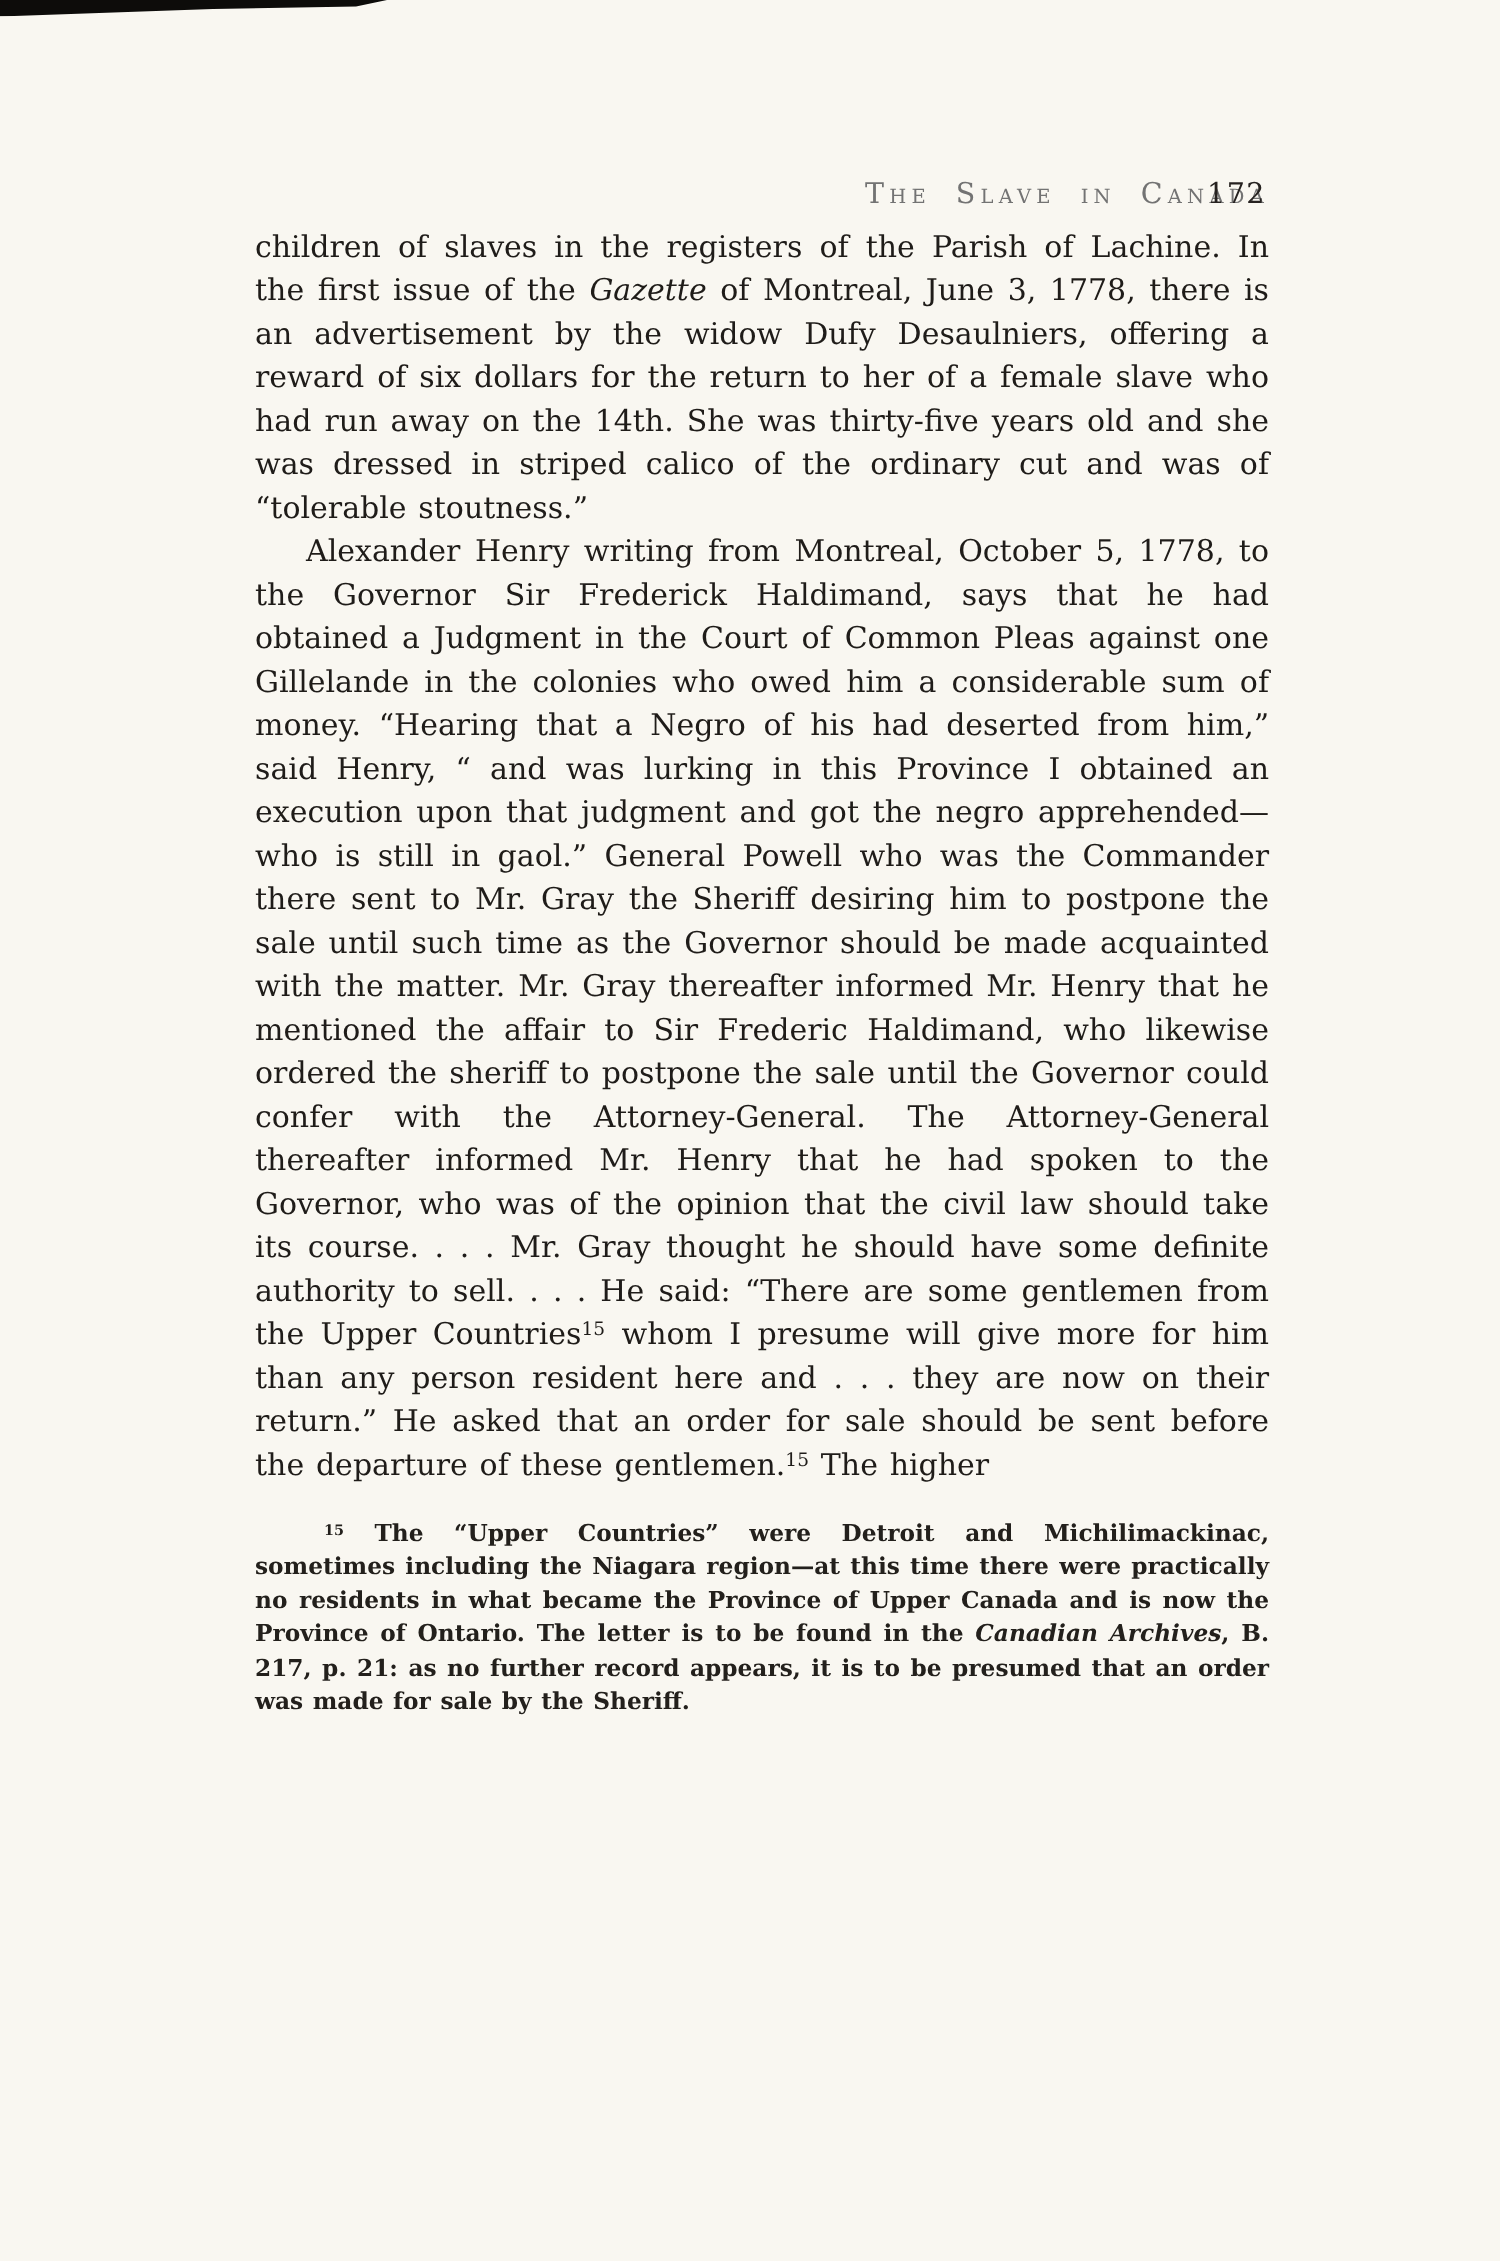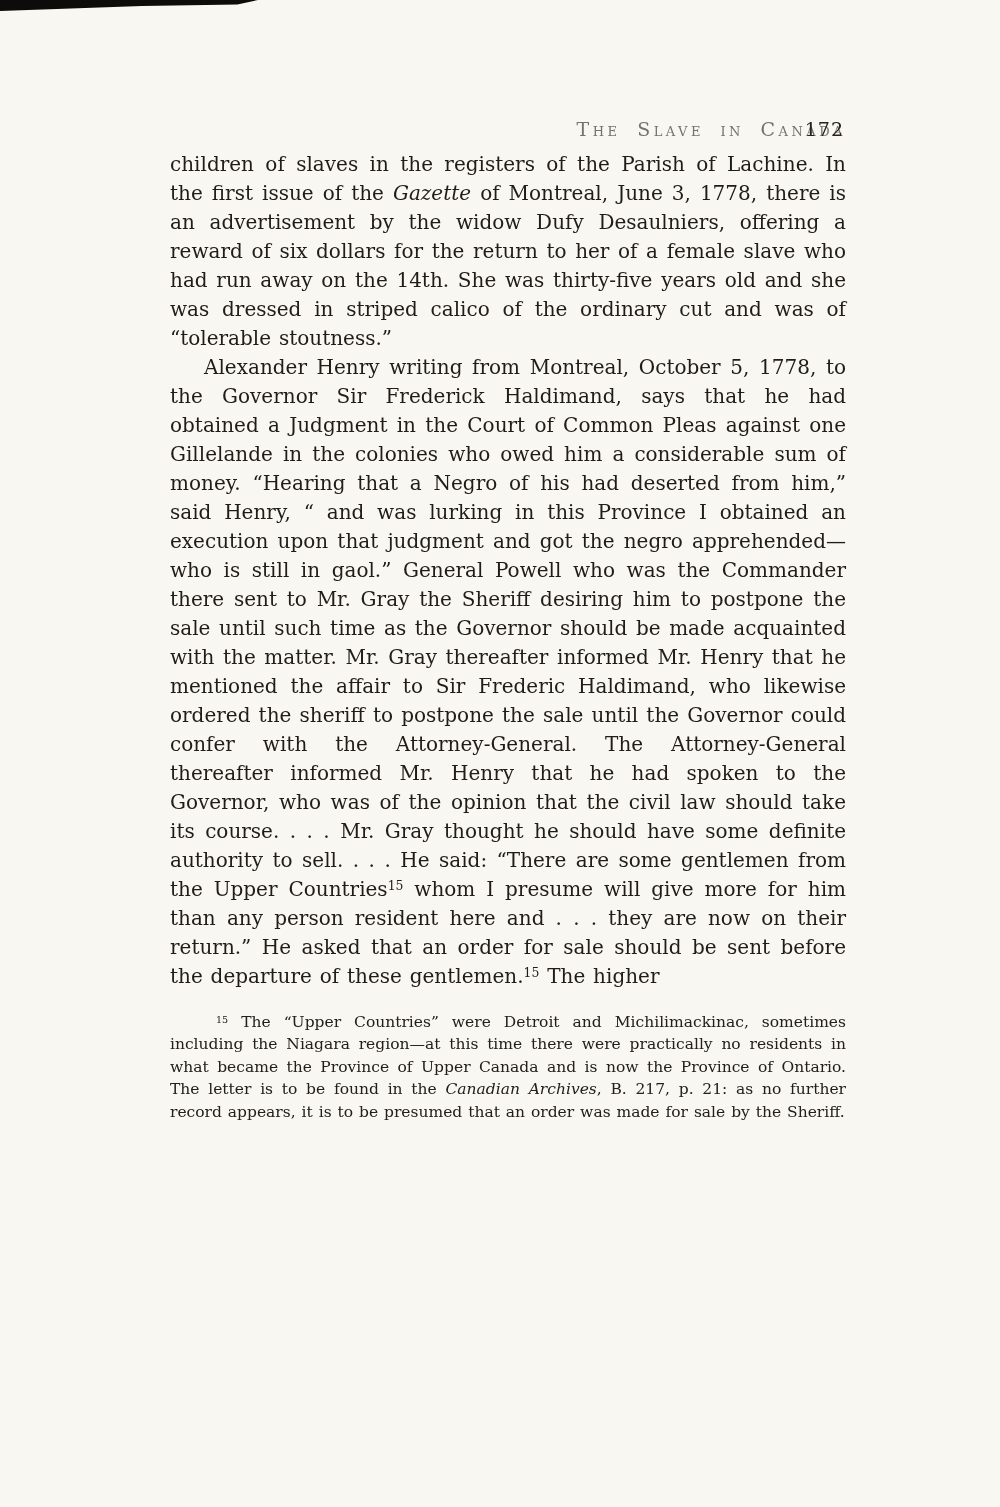--- a/index.html
+++ b/index.html
@@ -63,21 +63,21 @@
   }
   .body-text p.indent { text-indent: 34px; }
   .footnotes {
     margin-top: 20px;
     font-size: 15.5px;
     line-height: 22.4px;
     text-align: justify;
     word-spacing: 1px;
     color: #23201c;
   }
-  .footnotes p.fn-first { text-indent: 46px; }
+  .footnotes p.fn-first { text-indent: 46px; font-weight: bold; }
   .footnotes p.fn-second { text-indent: 30px; }
   sup {
     font-size: 0.62em;
     line-height: 0;
     vertical-align: baseline;
     position: relative;
     top: -0.45em;
   }
   i { font-style: italic; }
 </style>

